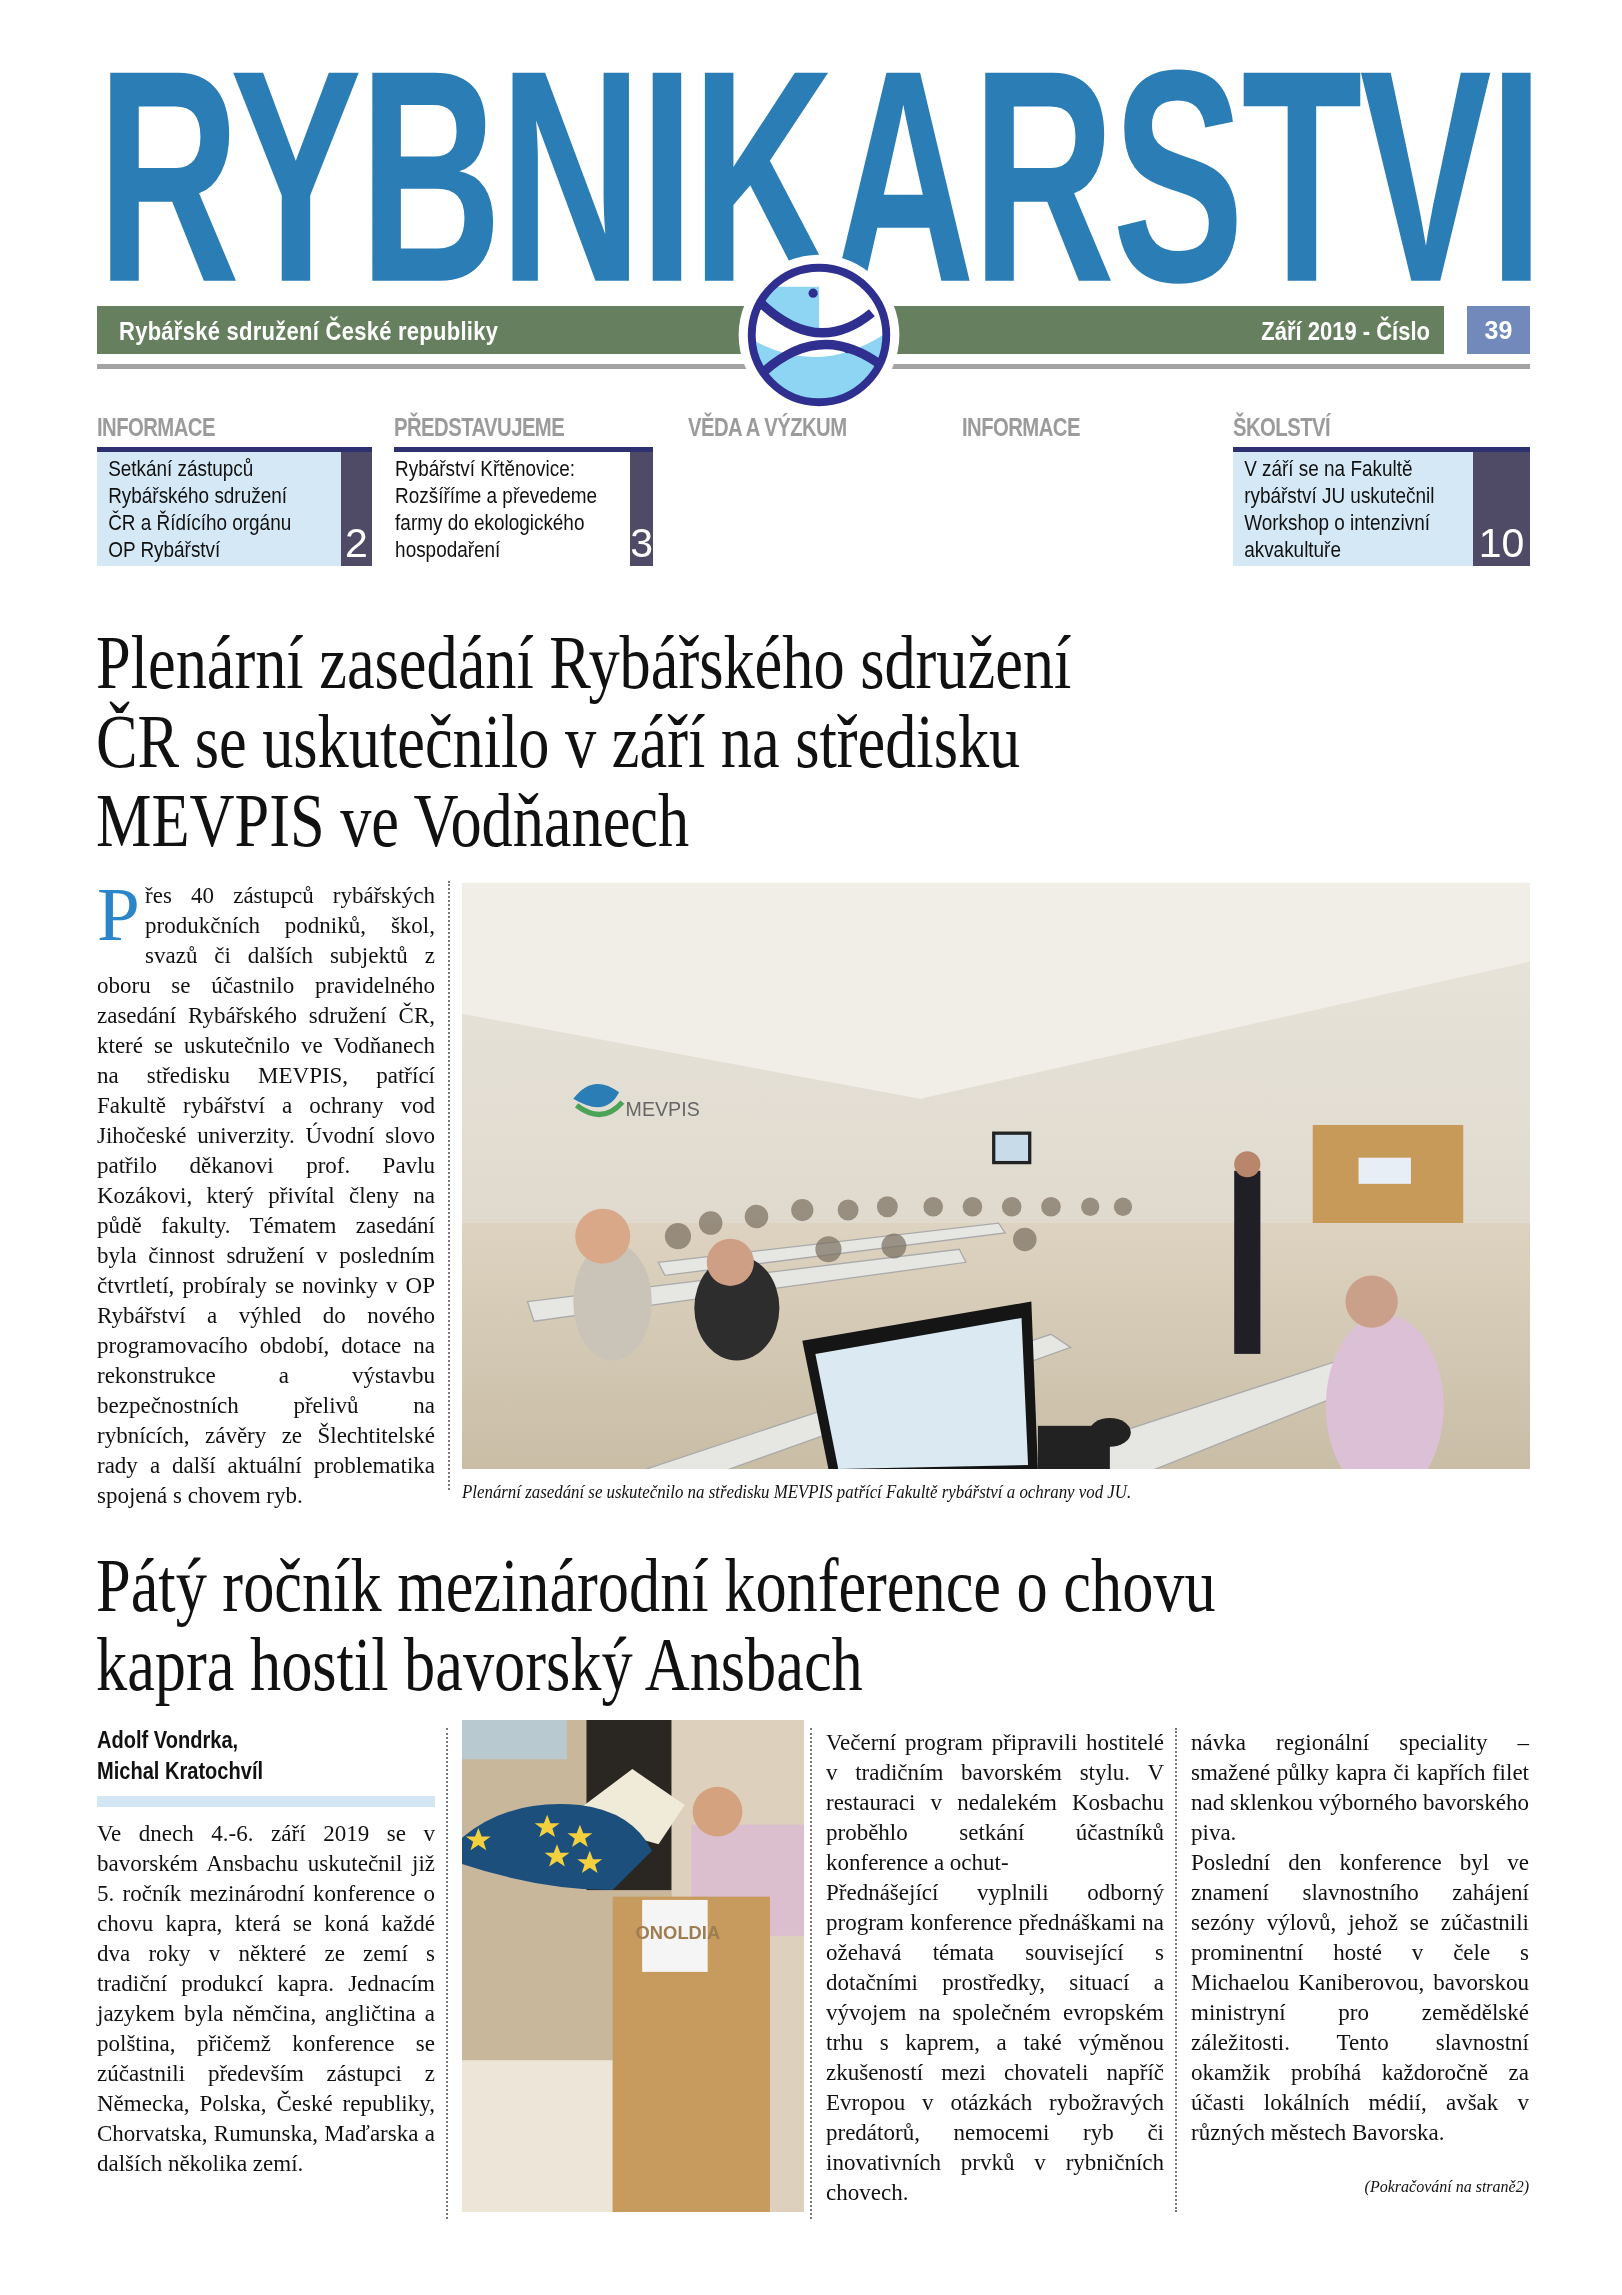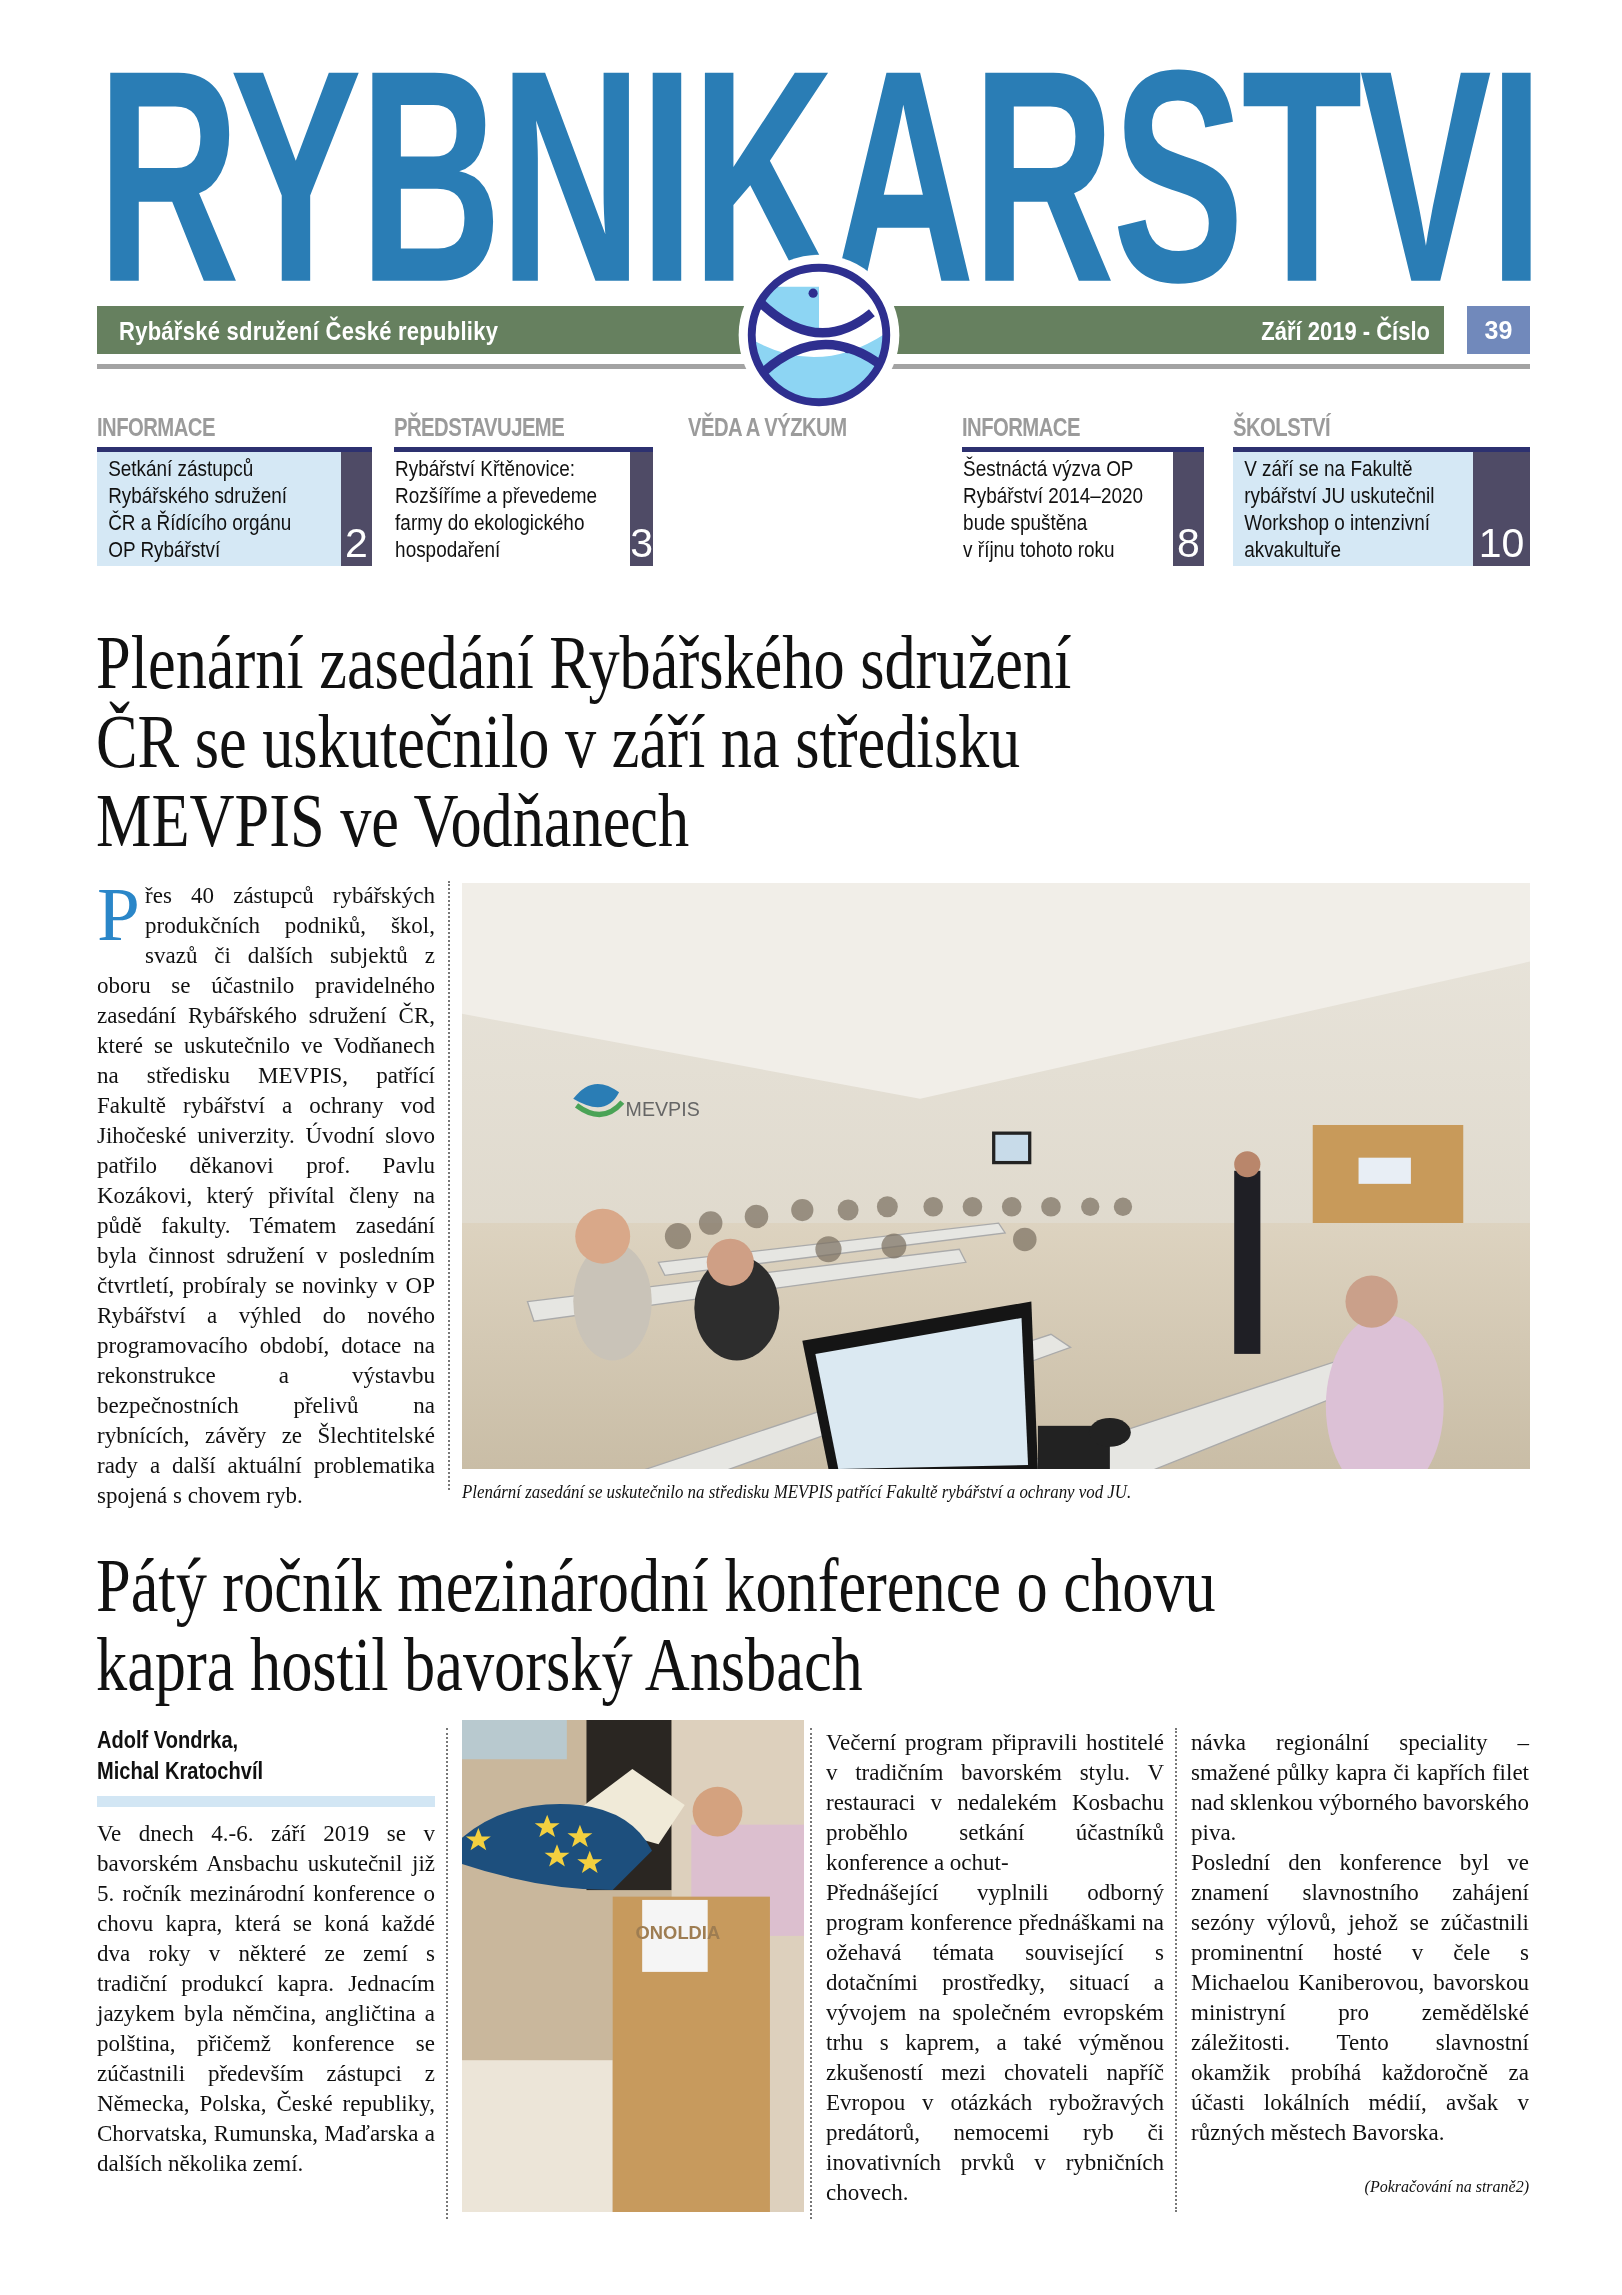--- a/index.html
+++ b/index.html
@@ -116,29 +116,20 @@
     <div class="teaser-num">3</div>
   </div>
 </div>
 
 <div class="abs" style="left:688px;top:410px;width:247px;">
   <div class="teaser-cat">VĚDA A VÝZKUM</div>
 </div>
 
 <div class="abs" style="left:962px;top:410px;width:242px;">
   <div class="teaser-cat">INFORMACE</div>
-  <div class="teaser-box white" style="margin-top:2.6px;">
-    <div class="teaser-text" style="padding-left:1.3px;">
-      <div>Šestnáctá výzva OP</div>
-        <div>Rybářství 2014–2020</div>
-      <div>bude spuštěna</div>
-        <div>v říjnu tohoto roku</div>
-    </div>
-    <div class="teaser-num">8</div>
-  </div>
 </div>
 
 <div class="abs" style="left:1233px;top:410px;width:297px;">
   <div class="teaser-cat">ŠKOLSTVÍ</div>
   <div class="teaser-box blue" style="margin-top:2.6px;">
     <div class="teaser-text">
       <div>V září se na Fakultě</div>
         <div>rybářství JU uskutečnil</div>
       <div>Workshop o intenzivní</div>
         <div>akvakultuře</div>

